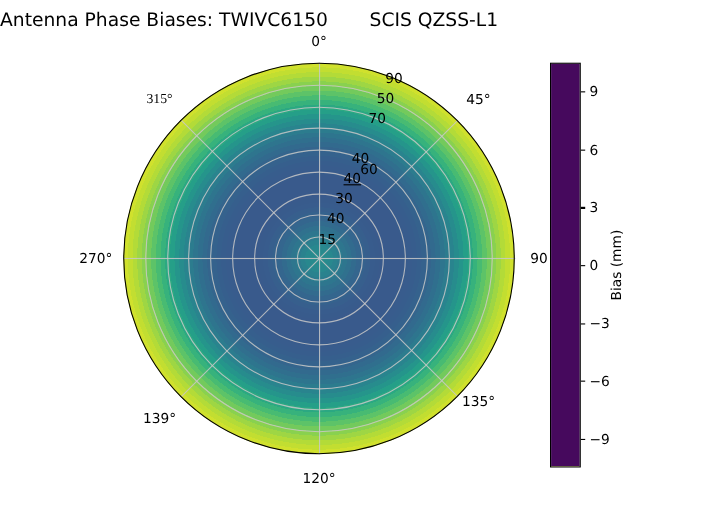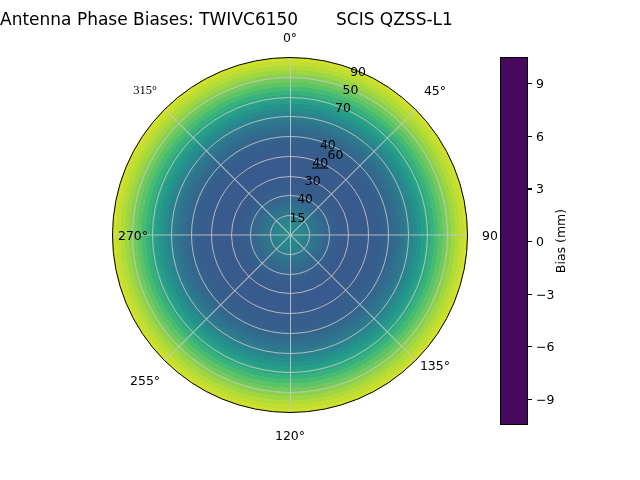--- a/index.html
+++ b/index.html
@@ -198,22 +198,22 @@
         <div class="r-label" style="left: 246.118px; top: 13.5494px;">90</div>
       </div>
   </div>
 
   <div id="theta-label-layer">
       <div class="theta-label" style="left: 290px; top: 37px;">0°</div>
       <div class="theta-label" style="left: 434.957px; top: 90.0431px;">45°</div>
       <div class="theta-label" style="left: 490px; top: 235px;">90</div>
       <div class="theta-label" style="left: 434.957px; top: 365px;">135°</div>
       <div class="theta-label" style="left: 290px; top: 435px;">120°</div>
-      <div class="theta-label" style="left: 145.043px; top: 379.957px;">255°</div>
-      <div class="theta-label" style="left: 87px; top: 235px; margin-left: 46px;">270°</div>
+      <div class="theta-label" style="left: 145.043px; top: 379.957px;">139°</div>
+      <div class="theta-label" style="left: 87px; top: 235px;">270°</div>
       <div class="theta-label" style="left: 145.043px; top: 90.0431px; font-family: Liberation Serif, serif;">315°</div>
     </div>
 
   <div id="colorbar-axes">
     <div id="colorbar-gradient" style="background: linear-gradient(rgb(70, 9, 93) 95.238%, rgb(70, 9, 93) 100%, rgb(72, 25, 107) 90.476%, rgb(72, 25, 107) 95.238%, rgb(71, 40, 120) 85.714%, rgb(71, 40, 120) 90.476%, rgb(69, 54, 129) 80.952%, rgb(69, 54, 129) 85.714%, rgb(65, 66, 135) 76.19%, rgb(65, 66, 135) 80.952%, rgb(60, 80, 138) 71.429%, rgb(60, 80, 138) 76.19%, rgb(56, 92, 141) 66.667%, rgb(56, 92, 141) 71.429%, rgb(51, 103, 142) 61.905%, rgb(51, 103, 142) 66.667%, rgb(47, 114, 142) 57.143%, rgb(47, 114, 142) 61.905%, rgb(43, 125, 142) 52.381%, rgb(43, 125, 142) 57.143%, rgb(40, 137, 142) 47.619%, rgb(40, 137, 142) 52.381%, rgb(37, 148, 139) 42.857%, rgb(37, 148, 139) 47.619%, rgb(37, 159, 136) 38.095%, rgb(37, 159, 136) 42.857%, rgb(44, 170, 129) 33.333%, rgb(44, 170, 129) 38.095%, rgb(60, 181, 121) 28.571%, rgb(60, 181, 121) 33.333%, rgb(83, 191, 109) 23.81%, rgb(83, 191, 109) 28.571%, rgb(110, 201, 94) 19.048%, rgb(110, 201, 94) 23.81%, rgb(140, 210, 78) 14.286%, rgb(140, 210, 78) 19.048%, rgb(172, 217, 60) 9.524%, rgb(172, 217, 60) 14.286%, rgb(205, 224, 46) 4.762%, rgb(205, 224, 46) 9.524%, rgb(237, 231, 50) 0%, rgb(237, 231, 50) 4.762%);"></div>
     <div id="cb-ticks-layer">
         <div class="cb-tick" style="top: 26.2857px;"></div>
         <div class="cb-ticklabel" style="top: 26.2857px;">9</div>
         <div class="cb-tick" style="top: 78.8571px;"></div>
         <div class="cb-ticklabel" style="top: 78.8571px;">6</div>

